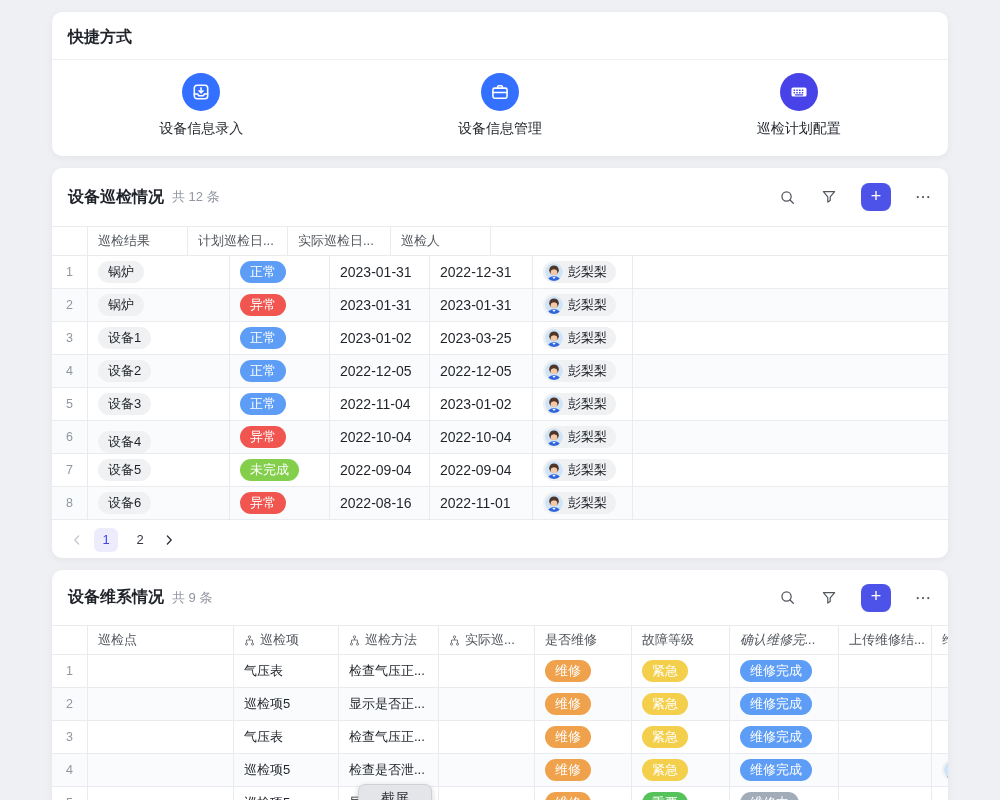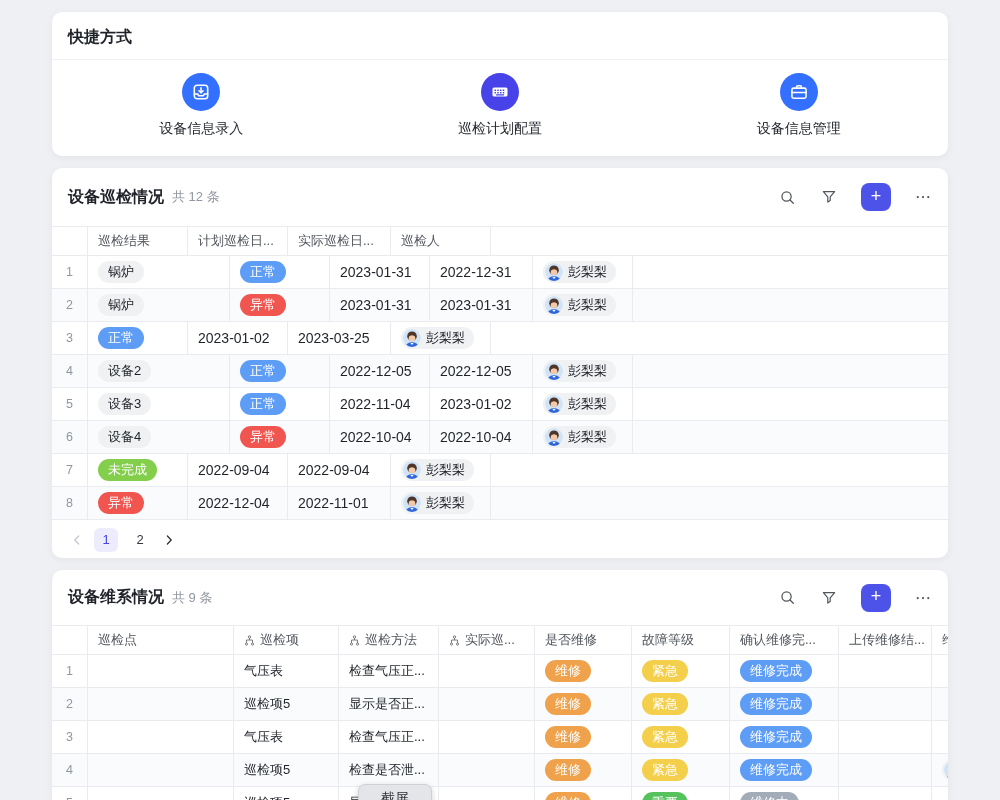--- a/index.html
+++ b/index.html
@@ -55,48 +55,48 @@
           <svg viewBox="0 0 24 24" width="22" height="22" fill="none" stroke="#fff" stroke-width="1.7" stroke-linecap="round" stroke-linejoin="round">
             <rect x="4.7" y="4.7" width="14.6" height="14.6" rx="3"></rect>
             <path d="M4.7 14.2h3.6l1.3 1.9h4.8l1.3-1.9h3.6"></path>
             <path d="M12 7.5v5"></path>
             <path d="M9.8 10.6 12 12.9l2.2-2.3"></path>
           </svg>
         </span>
         <span class="sc-label">设备信息录入</span>
       </div>
       <div class="shortcut">
+        <span class="sc-icon" style="background:#3370ff;color:#3370ff">
+          <svg viewBox="0 0 24 24" width="22" height="22" fill="none" stroke="#fff" stroke-width="1.7" stroke-linecap="round" stroke-linejoin="round">
+            <rect x="4.3" y="7.8" width="15.4" height="11" rx="1.8"></rect>
+            <path d="M9.4 7.8V6.3c0-.6.5-1.1 1.1-1.1h3c.6 0 1.1.5 1.1 1.1v1.5"></path>
+            <path d="M4.3 12.6h15.4"></path>
+          </svg>
+        </span>
+        <span class="sc-label">设备信息管理</span>
+      </div>
+      <div class="shortcut">
         <span class="sc-icon" style="background:#4743e9;color:#4743e9">
           <svg viewBox="0 0 24 24" width="22" height="22">
             <rect x="3.8" y="7" width="16.4" height="10" rx="1.8" fill="#fff"></rect>
             <g fill="currentColor">
               <rect x="6" y="9.2" width="1.7" height="1.7" rx=".4"></rect>
               <rect x="9" y="9.2" width="1.7" height="1.7" rx=".4"></rect>
               <rect x="12" y="9.2" width="1.7" height="1.7" rx=".4"></rect>
               <rect x="15" y="9.2" width="1.7" height="1.7" rx=".4"></rect>
               <rect x="6" y="11.9" width="1.7" height="1.7" rx=".4"></rect>
               <rect x="9" y="11.9" width="1.7" height="1.7" rx=".4"></rect>
               <rect x="12" y="11.9" width="1.7" height="1.7" rx=".4"></rect>
               <rect x="15" y="11.9" width="1.7" height="1.7" rx=".4"></rect>
               <rect x="7.5" y="14.4" width="9" height="1.4" rx=".4"></rect>
             </g>
           </svg>
         </span>
         <span class="sc-label">巡检计划配置</span>
       </div>
-      <div class="shortcut">
-        <span class="sc-icon" style="background:#3370ff;color:#3370ff">
-          <svg viewBox="0 0 24 24" width="22" height="22" fill="none" stroke="#fff" stroke-width="1.7" stroke-linecap="round" stroke-linejoin="round">
-            <rect x="4.3" y="7.8" width="15.4" height="11" rx="1.8"></rect>
-            <path d="M9.4 7.8V6.3c0-.6.5-1.1 1.1-1.1h3c.6 0 1.1.5 1.1 1.1v1.5"></path>
-            <path d="M4.3 12.6h15.4"></path>
-          </svg>
-        </span>
-        <span class="sc-label">设备信息管理</span>
-      </div>
     </div>
 </section>
 
 <section class="card" id="inspectionCard">
   <div class="card-header">
     <span class="tbl-title">设备巡检情况</span>
     <span class="tbl-count">共 12 条</span>
     <div class="toolbar">
       <span class="tb-icon">
           <svg viewBox="0 0 24 24" width="19" height="19" fill="none" stroke="#51565d" stroke-width="1.6" stroke-linecap="round">
@@ -177,20 +177,23 @@
                 <path d="M9.8 18.6h4.4l-2.2 2.6z" fill="#fff"></path>
               </svg>
             </span>
             <span>彭梨梨</span>
           </span>
         </div>
         <div class="cell fill"></div>
       </div>
       <div class="trow">
         <div class="cell numcell" style="width: 36px;">3</div>
+        <div class="cell" style="width: 142px;">
+          <span class="gpill">设备1</span>
+        </div>
         <div class="cell" style="width: 100px;">
           <span class="tag" style="background: rgb(94, 157, 246);">正常</span>
         </div>
         <div class="cell datecell" style="width: 100px;">2023-01-02</div>
         <div class="cell datecell" style="width: 103px;">2023-03-25</div>
         <div class="cell" style="width: 100px;">
           <span class="gpill person">
             <span style="display:flex">
               <svg viewBox="0 0 24 24" width="18" height="18" style="border-radius:50%;display:block">
                 <circle cx="12" cy="12" r="12" fill="#cfe4f7"></circle>
@@ -255,21 +258,21 @@
                 <path d="M9.8 18.6h4.4l-2.2 2.6z" fill="#fff"></path>
               </svg>
             </span>
             <span>彭梨梨</span>
           </span>
         </div>
         <div class="cell fill"></div>
       </div>
       <div class="trow alt">
         <div class="cell numcell" style="width: 36px;">6</div>
-        <div class="cell" style="width: 142px;">
+        <div class="cell" style="width: 142px; align-items: flex-end;">
           <span class="gpill">设备4</span>
         </div>
         <div class="cell" style="width: 100px;">
           <span class="tag" style="background: rgb(240, 86, 79);">异常</span>
         </div>
         <div class="cell datecell" style="width: 100px;">2022-10-04</div>
         <div class="cell datecell" style="width: 103px;">2022-10-04</div>
         <div class="cell" style="width: 100px;">
           <span class="gpill person">
             <span style="display:flex">
@@ -282,20 +285,23 @@
                 <path d="M9.8 18.6h4.4l-2.2 2.6z" fill="#fff"></path>
               </svg>
             </span>
             <span>彭梨梨</span>
           </span>
         </div>
         <div class="cell fill"></div>
       </div>
       <div class="trow">
         <div class="cell numcell" style="width: 36px;">7</div>
+        <div class="cell" style="width: 142px;">
+          <span class="gpill">设备5</span>
+        </div>
         <div class="cell" style="width: 100px;">
           <span class="tag" style="background: rgb(131, 207, 75);">未完成</span>
         </div>
         <div class="cell datecell" style="width: 100px;">2022-09-04</div>
         <div class="cell datecell" style="width: 103px;">2022-09-04</div>
         <div class="cell" style="width: 100px;">
           <span class="gpill person">
             <span style="display:flex">
               <svg viewBox="0 0 24 24" width="18" height="18" style="border-radius:50%;display:block">
                 <circle cx="12" cy="12" r="12" fill="#cfe4f7"></circle>
@@ -306,24 +312,27 @@
                 <path d="M9.8 18.6h4.4l-2.2 2.6z" fill="#fff"></path>
               </svg>
             </span>
             <span>彭梨梨</span>
           </span>
         </div>
         <div class="cell fill"></div>
       </div>
       <div class="trow alt">
         <div class="cell numcell" style="width: 36px;">8</div>
+        <div class="cell" style="width: 142px;">
+          <span class="gpill">设备6</span>
+        </div>
         <div class="cell" style="width: 100px;">
           <span class="tag" style="background: rgb(240, 86, 79);">异常</span>
         </div>
-        <div class="cell datecell" style="width: 100px;">2022-12-04</div>
+        <div class="cell datecell" style="width: 100px;">2022-08-16</div>
         <div class="cell datecell" style="width: 103px;">2022-11-01</div>
         <div class="cell" style="width: 100px;">
           <span class="gpill person">
             <span style="display:flex">
               <svg viewBox="0 0 24 24" width="18" height="18" style="border-radius:50%;display:block">
                 <circle cx="12" cy="12" r="12" fill="#cfe4f7"></circle>
                 <circle cx="12" cy="9.6" r="6.4" fill="#503629"></circle>
                 <ellipse cx="12" cy="12.2" rx="4.4" ry="4" fill="#f3c9a8"></ellipse>
                 <path d="M7.6 9.6q4.4-3.4 8.8 0v-2a4.4 3.6 0 0 0-8.8 0z" fill="#503629"></path>
                 <path d="M3.6 24a8.4 6.4 0 0 1 16.8 0z" fill="#2f66dc"></path>
@@ -410,21 +419,21 @@
               <circle cx="6" cy="2.1" r="1.3"></circle>
               <circle cx="2.7" cy="9.9" r="1.2"></circle>
               <circle cx="9.3" cy="9.9" r="1.2"></circle>
               <path d="M6 3.4v2.1M6 5.5H2.7v3.2M6 5.5h3.3v3.2"></path>
             </svg>
           </span>
           <span>实际巡...</span>
         </div>
         <div class="cell hcell" style="width: 97px;">是否维修</div>
         <div class="cell hcell" style="width: 98px;">故障等级</div>
-        <div class="cell hcell" style="width: 109px;">确认维修完...</div>
+        <div class="cell hcell" style="width: 109px; font-style: italic;">确认维修完...</div>
         <div class="cell hcell" style="width: 93px;">上传维修结...</div>
         <div class="cell hcell" style="width: 120px;">维修人</div>
       </div>
       <div class="trow">
         <div class="cell numcell" style="width: 36px;">1</div>
         <div class="cell" style="width: 146px;"></div>
         <div class="cell plaincell" style="width: 105px;">气压表</div>
         <div class="cell plaincell" style="width: 100px;">检查气压正...</div>
         <div class="cell" style="width: 96px;"></div>
         <div class="cell" style="width: 97px;">

